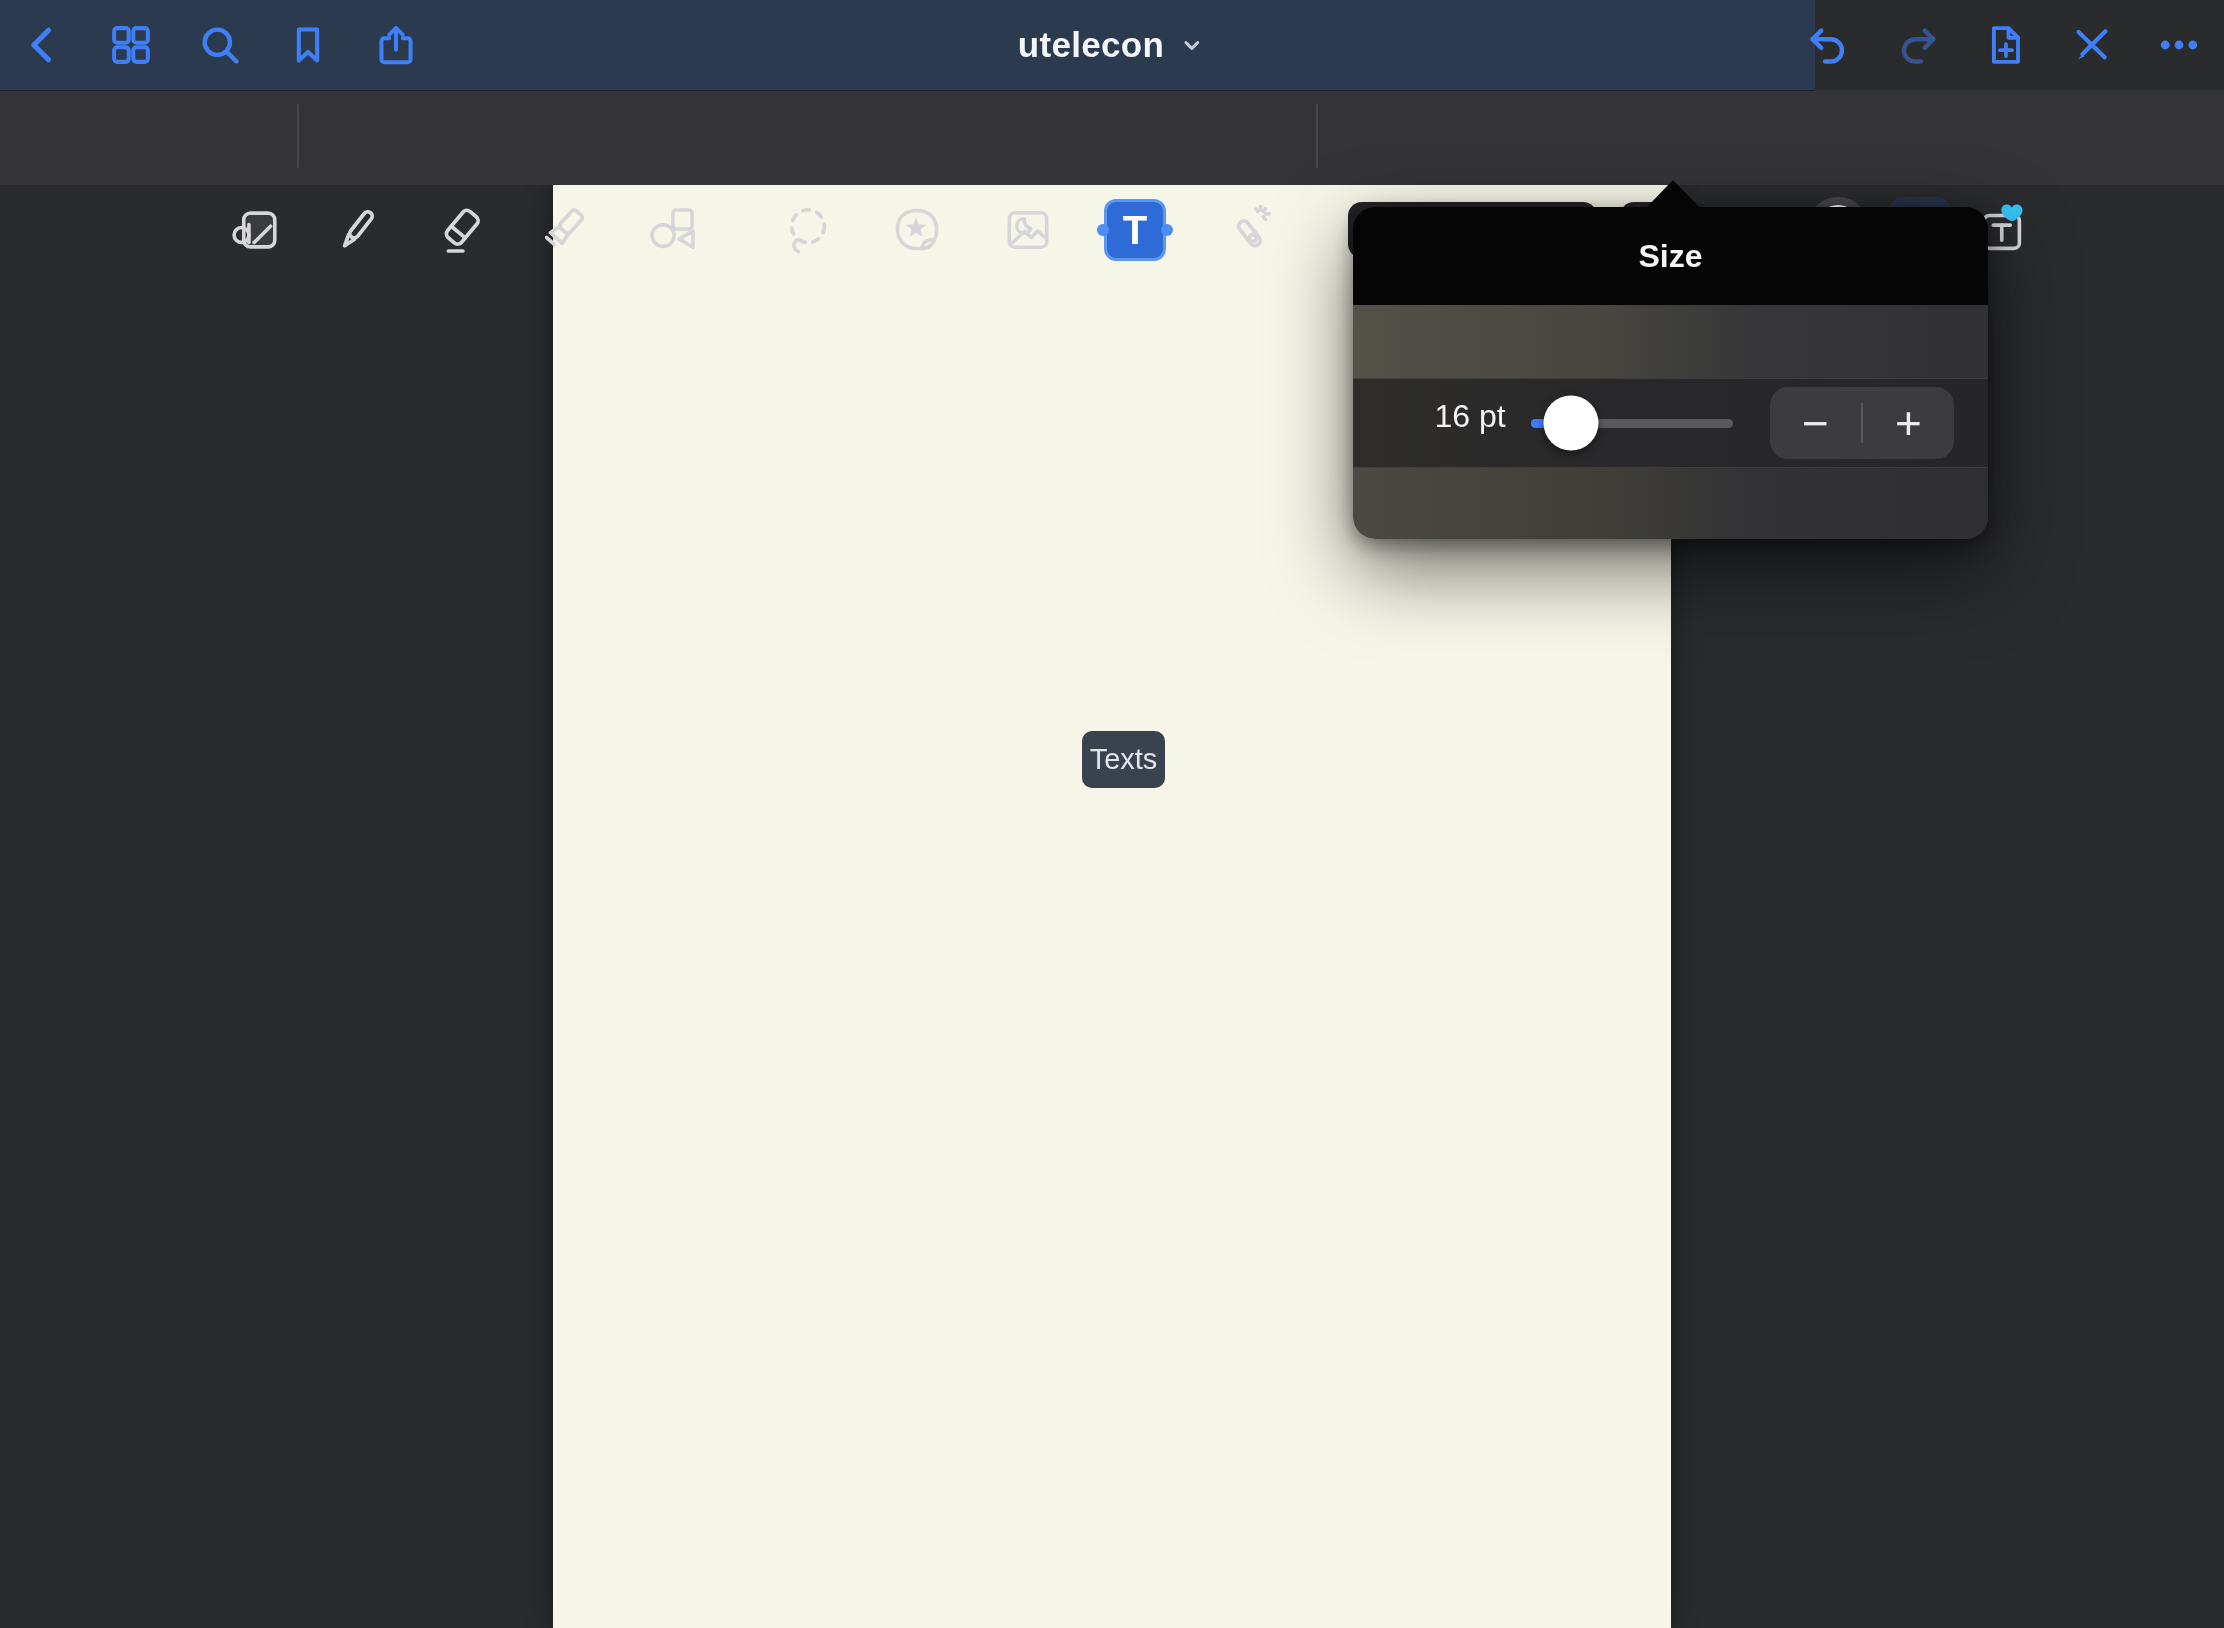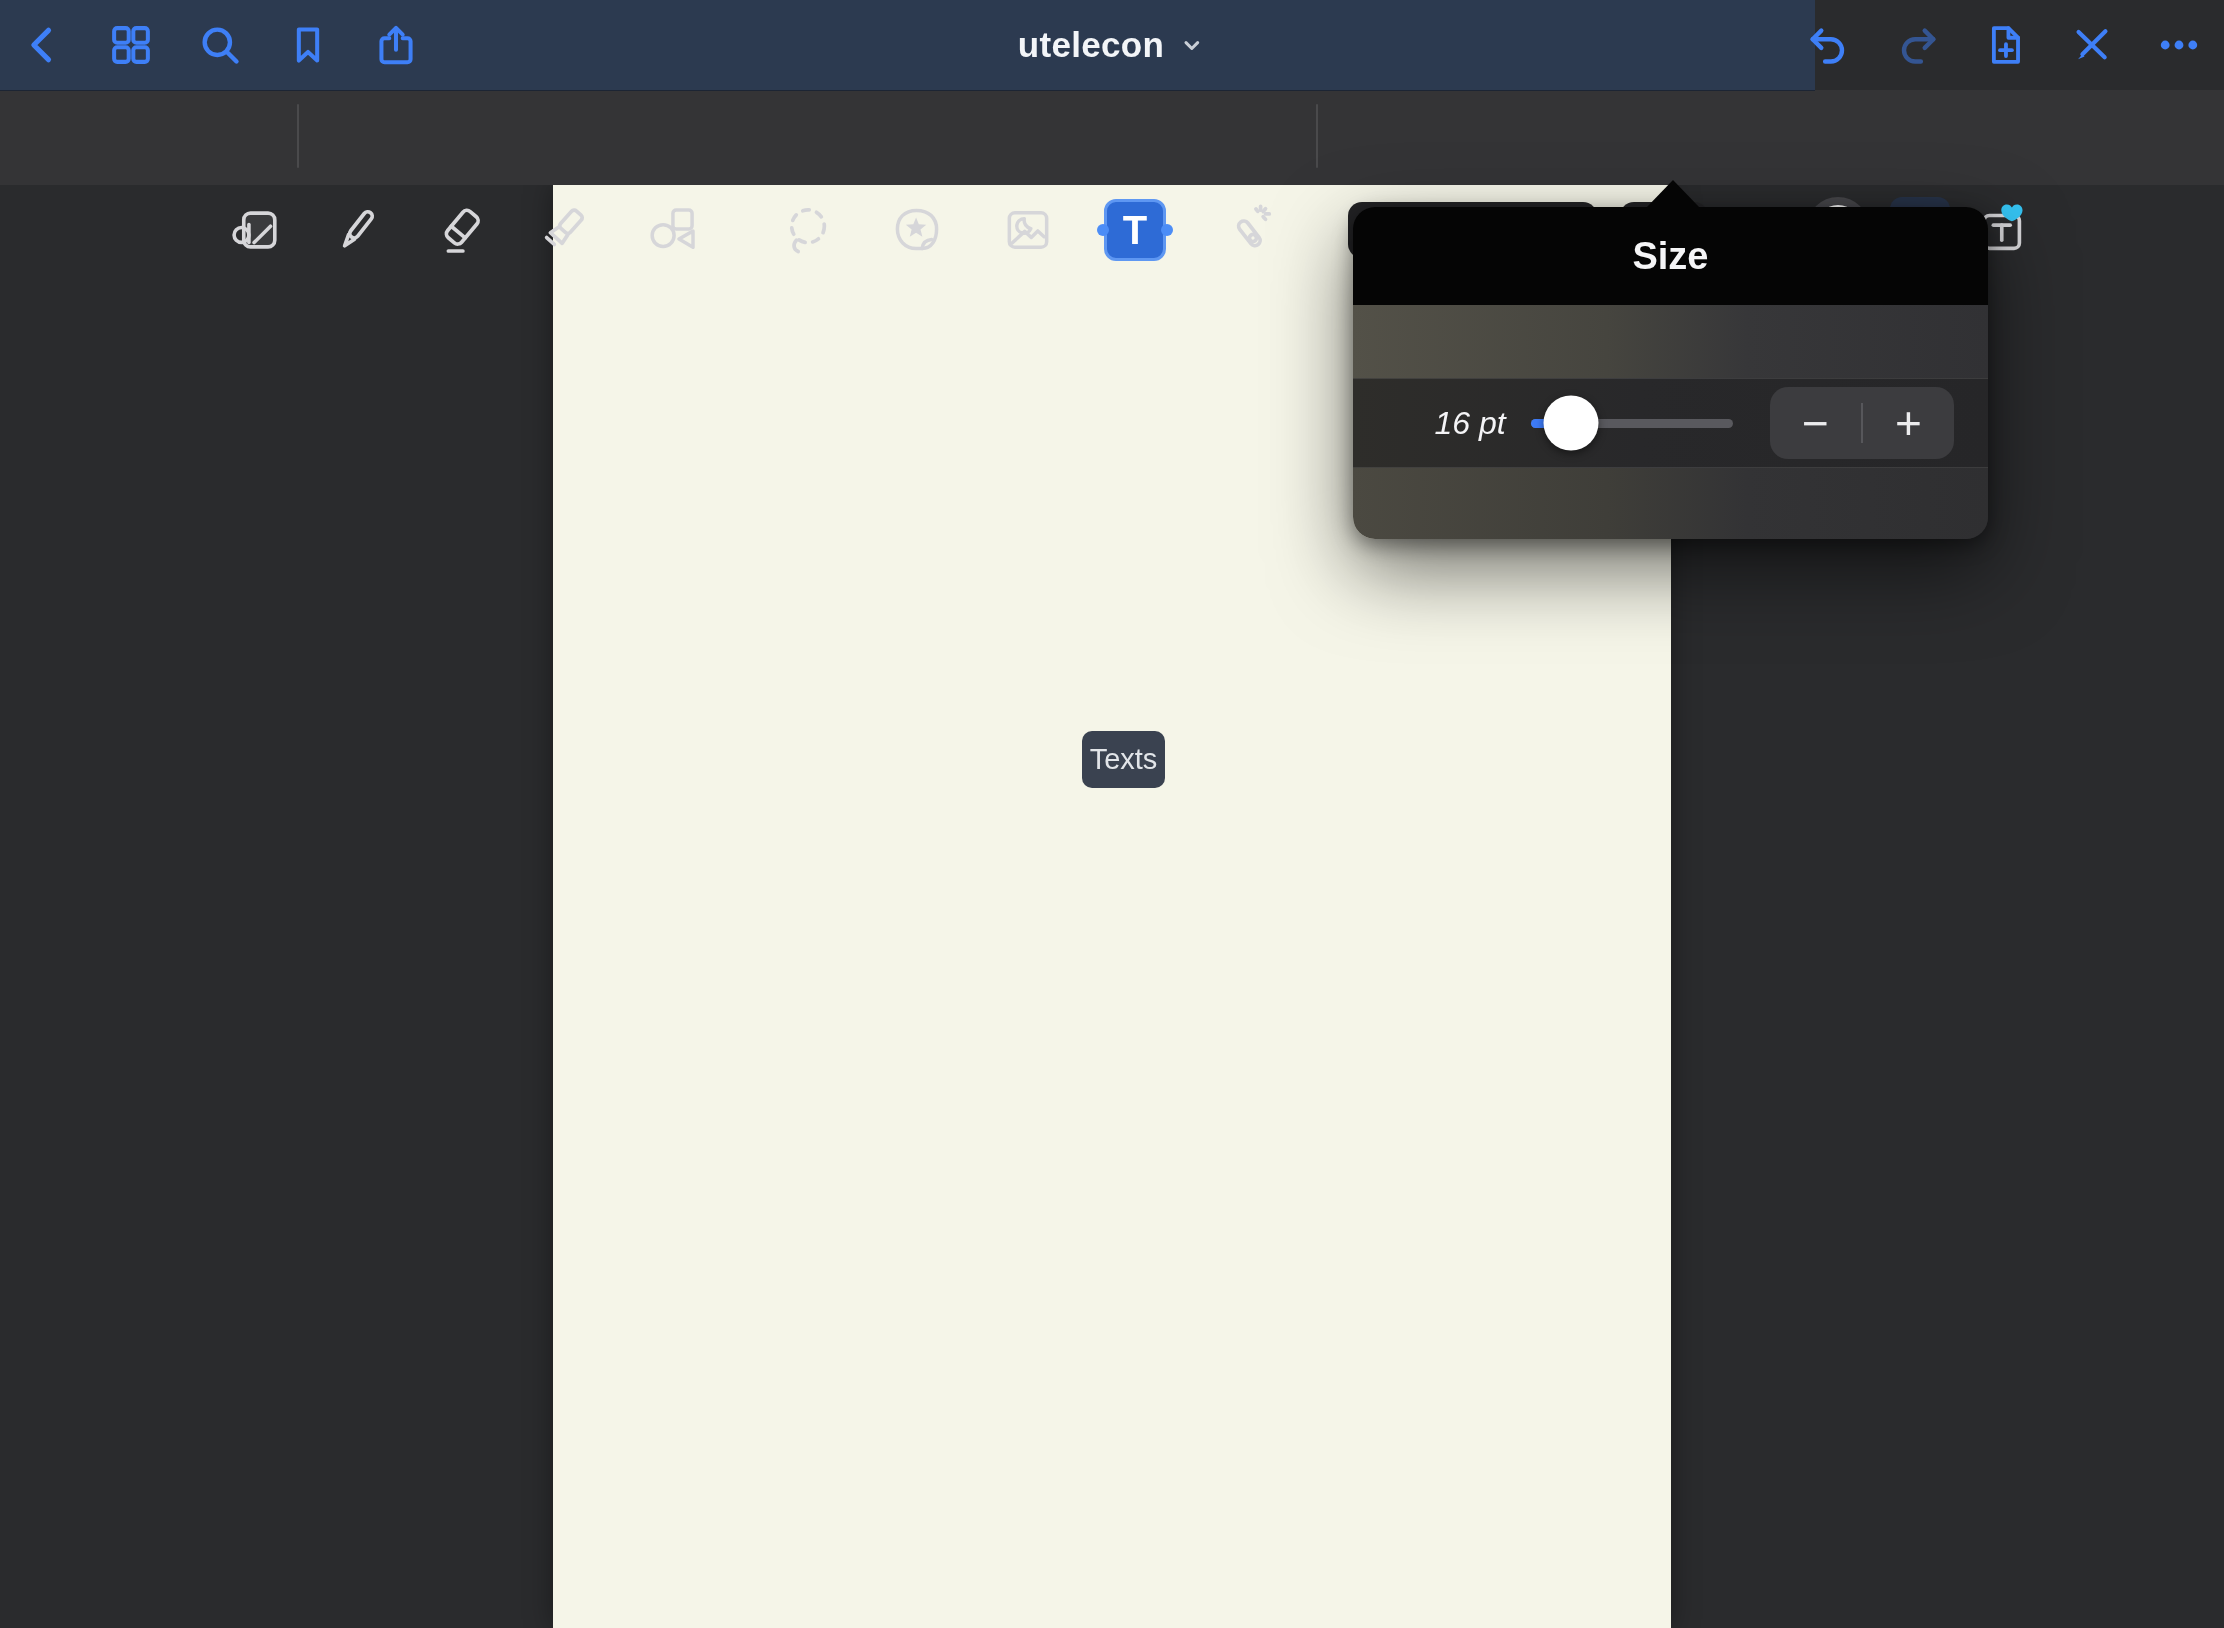--- a/index.html
+++ b/index.html
@@ -49,27 +49,27 @@
              border-radius:10px;display:flex;align-items:center;justify-content:center;
              color:#E2E5E9;font-size:29px;cursor:pointer;}
 
   
   .pop-arrow{position:absolute;left:1646px;top:180px;width:0;height:0;z-index:9;
              border-left:27px solid transparent;border-right:27px solid transparent;
              border-bottom:28px solid #050505;}
   .popover{position:absolute;left:1353px;top:207px;width:635px;height:332px;border-radius:22px;
            overflow:hidden;z-index:8;box-shadow:0 30px 80px rgba(0,0,0,.55),0 6px 20px rgba(0,0,0,.4);}
   .pop-header{height:98px;background:#050505;display:flex;align-items:center;justify-content:center;}
-  .pop-header h2{margin:8px;color:#F5F5F7;font-size:38px;font-weight:700;}
+  .pop-header h2{margin:8px;color:#F5F5F7;font-size:32px;font-weight:700;}
   .pop-sec{height:73px;background:linear-gradient(90deg,#535148 0%,#46453F 40%,#373739 62%,#313134 100%);}
   .pop-row{position:relative;height:90px;background:linear-gradient(90deg,#2E2D2A 0%,#28282A 45%,#262628 100%);
            box-shadow:inset 0 1px 0 rgba(255,255,255,.10), inset 0 -1px 0 rgba(255,255,255,.10);}
   .pop-bottom{height:71px;background:linear-gradient(90deg,#4B4941 0%,#3F3E39 40%,#333335 62%,#2F2F31 100%);}
-  .pt-label{position:absolute;left:117px;top:45px;transform:translate(-50%,-50%);color:#F4F4F6;
-            font-size:32px;white-space:nowrap;font-style:italic;}
+  .pt-label{position:absolute;left:117px;top:38px;transform:translate(-50%,-50%);color:#F4F4F6;
+            font-size:32px;white-space:nowrap;}
   .slider{position:absolute;left:178px;top:0;width:202px;height:90px;cursor:pointer;}
   .track{position:absolute;left:0;top:41px;width:202px;height:9px;border-radius:5px;background:#59595E;}
   .fill{position:absolute;left:0;top:41px;height:9px;border-radius:5px;background:#3D7BF7;}
   .thumb{position:absolute;top:45px;width:55px;height:55px;border-radius:50%;background:#FFFFFF;
          transform:translate(-50%,-50%);box-shadow:0 3px 9px rgba(0,0,0,.45);cursor:grab;}
   .stepper{position:absolute;left:417px;top:9px;width:184px;height:72px;background:#3C3C3F;
            border-radius:18px;display:flex;align-items:center;}
   .step-half{flex:1;height:100%;background:none;border:none;color:#ECECEE;font-size:46px;font-weight:300;
              line-height:68px;cursor:pointer;padding:0;}
   .step-div{width:2px;height:40px;background:#57575B;}

